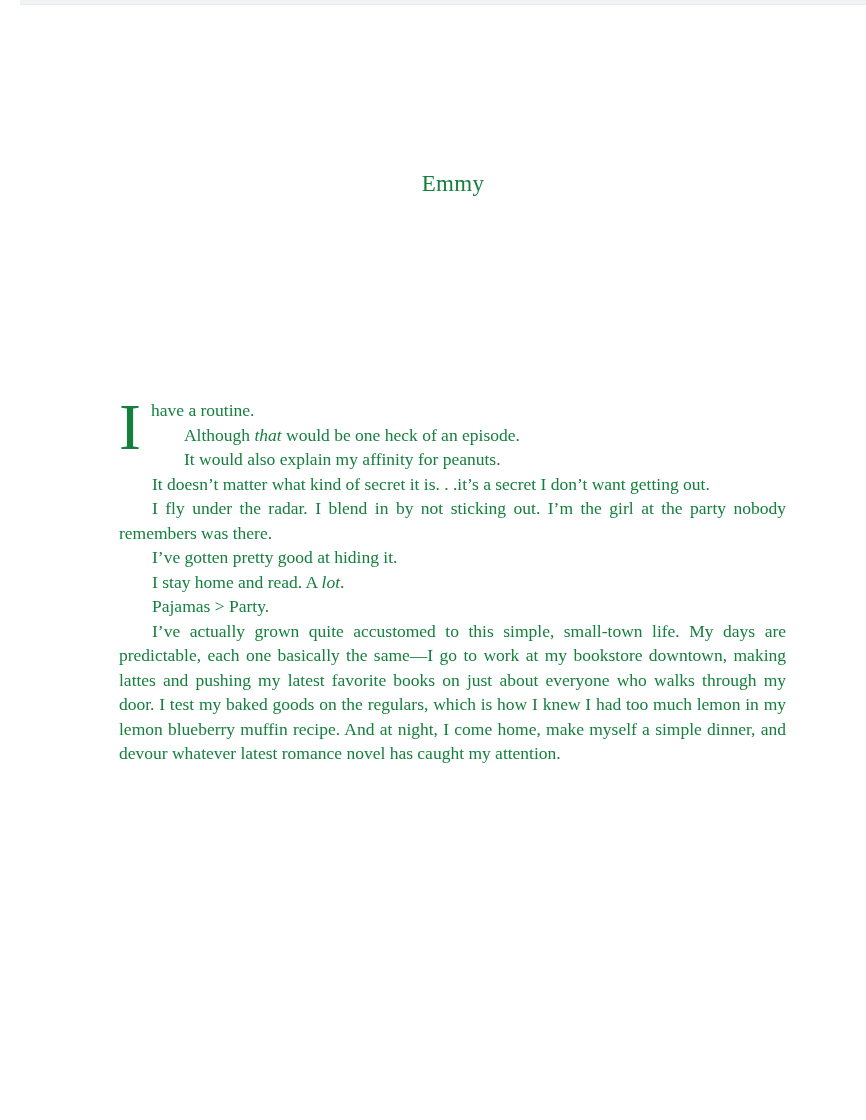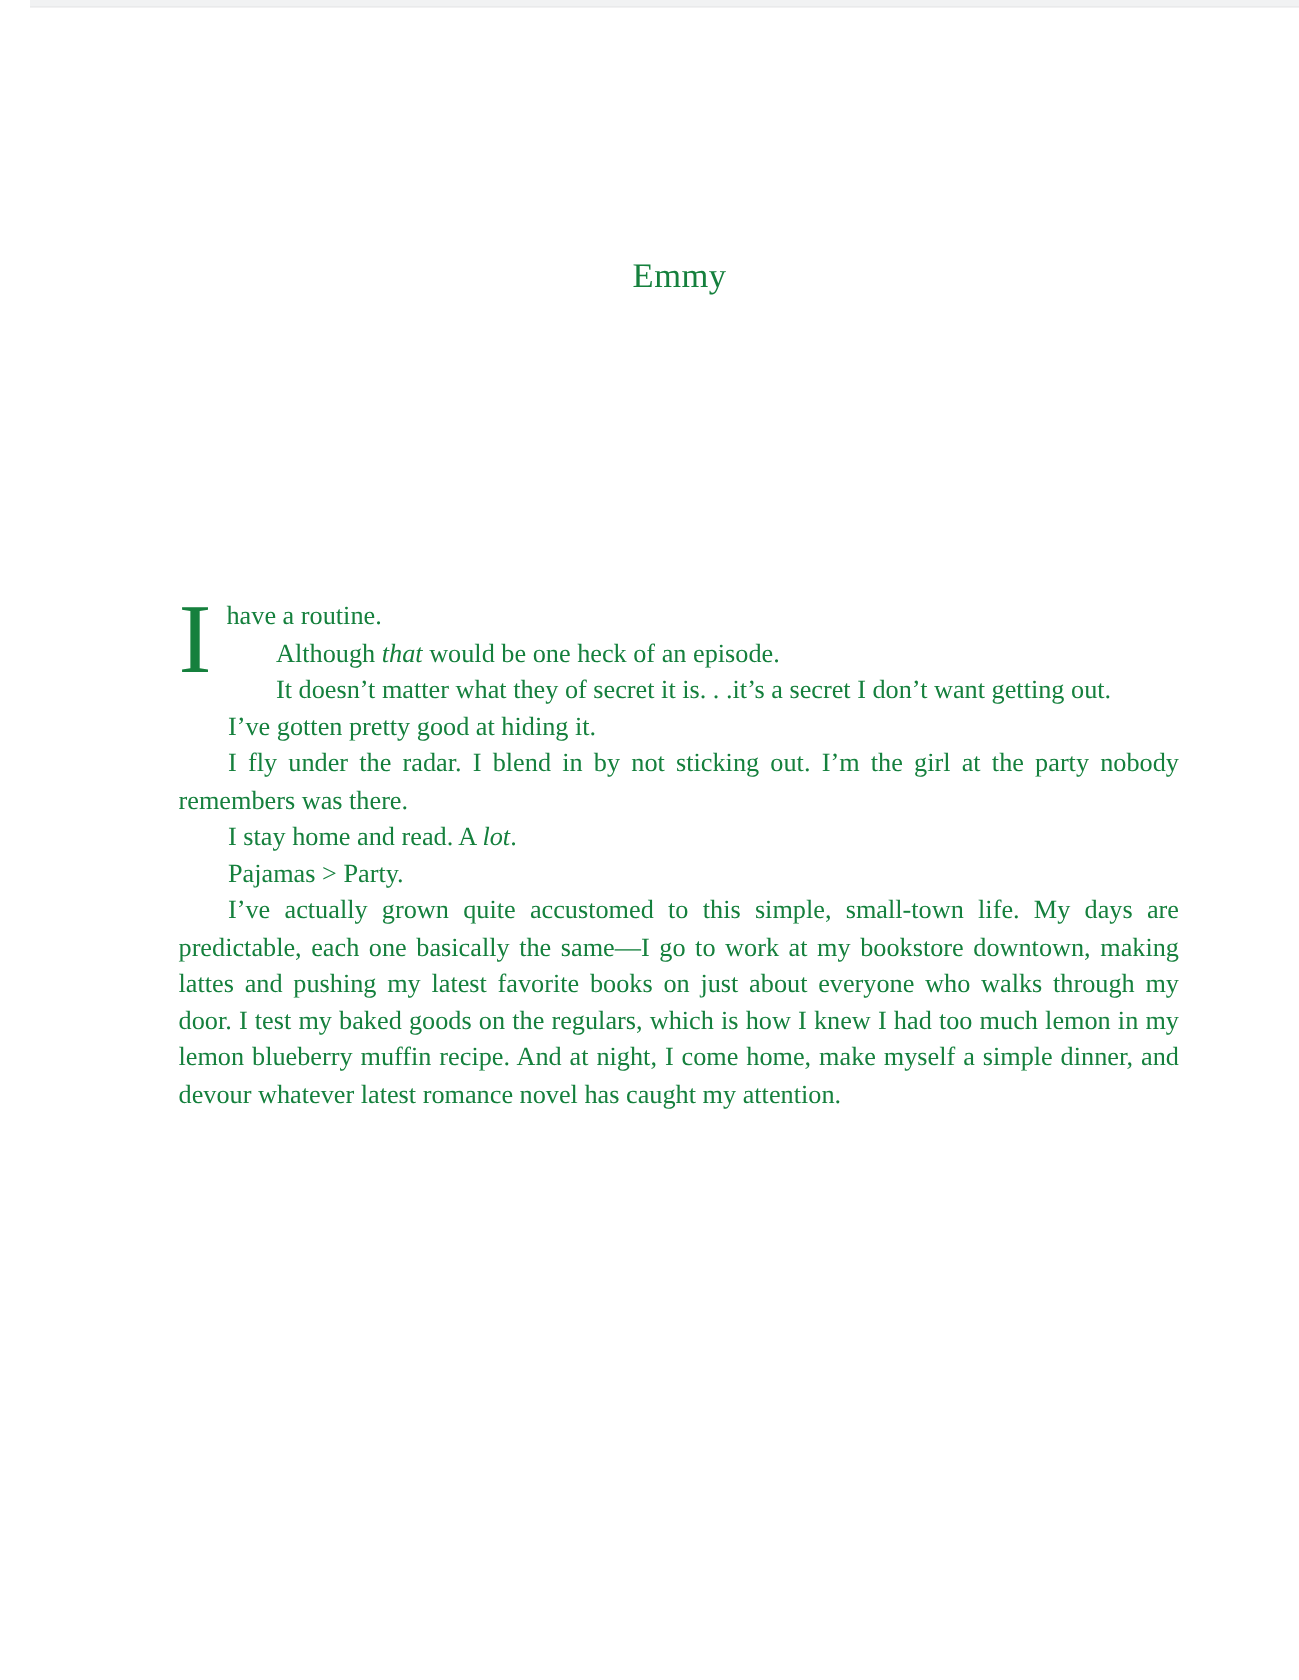--- a/index.html
+++ b/index.html
@@ -67,20 +67,21 @@
 </style>
 </head>
 <body>
 
 <div class="page">
   <div class="top-bar"></div>
   <div class="chapter-title">Emmy</div>
   <div class="chapter-text">
       <p class="first"><span class="dropcap">I</span><span>have a routine.</span></p>
       <p><span>Although </span><em>that</em><span> would be one heck of an episode.</span></p>
-      <p><span>It doesn’t matter what they of secret it is. . .it’s a secret I don’t want getting out.</span></p>
+      <p><span>It would also explain my affinity for peanuts.</span></p>
+      <p><span>It doesn’t matter what kind of secret it is. . .it’s a secret I don’t want getting out.</span></p>
+      <p><span>I fly under the radar. I blend in by not sticking out. I’m the girl at the party nobody remembers was there.</span></p>
       <p><span>I’ve gotten pretty good at hiding it.</span></p>
-      <p><span>I fly under the radar. I blend in by not sticking out. I’m the girl at the party nobody remembers was there.</span></p>
       <p><span>I stay home and read. A </span><em>lot</em><span>.</span></p>
       <p><span>Pajamas &gt; Party.</span></p>
       <p><span>I’ve actually grown quite accustomed to this simple, small-town life. My days are predictable, each one basically the same—I go to work at my bookstore downtown, making lattes and pushing my latest favorite books on just about everyone who walks through my door. I test my baked goods on the regulars, which is how I knew I had too much lemon in my lemon blueberry muffin recipe. And at night, I come home, make myself a simple dinner, and devour whatever latest romance novel has caught my attention.</span></p>
     </div>
 </div>
 
 </body></html>

